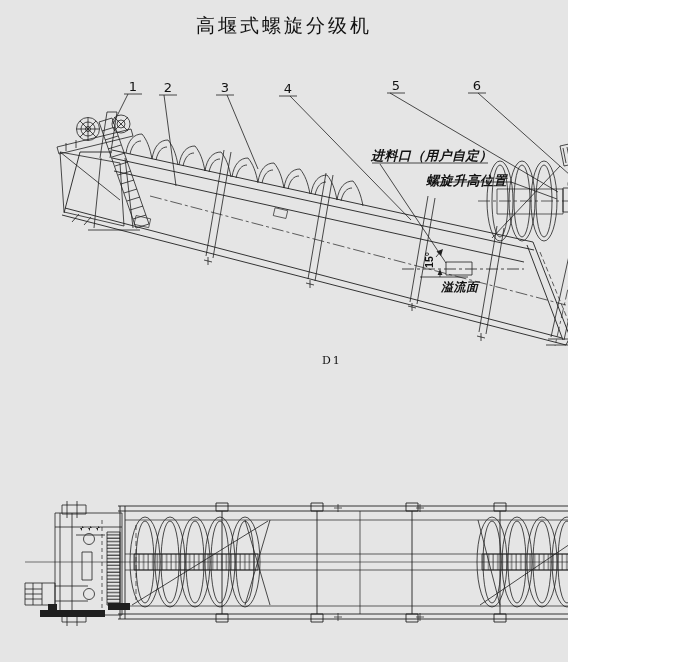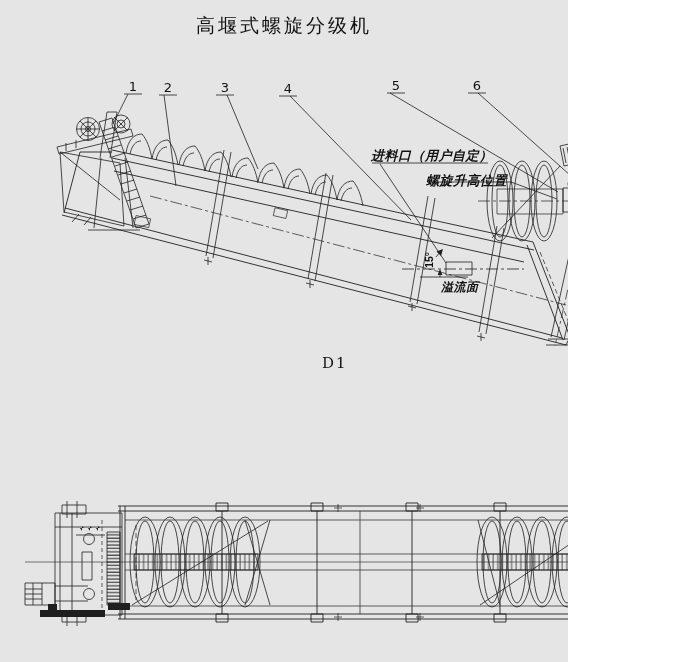--- a/index.html
+++ b/index.html
@@ -6,21 +6,21 @@
   #canvas{position:relative;width:568px;height:662px;background:#e5e5e5;overflow:hidden;
           font-family:"Liberation Sans", sans-serif;color:#1f1f1f;}
   svg{position:absolute;left:0;top:0;}
   svg *{vector-effect:non-scaling-stroke;}
   .line-art{stroke:#1f1f1f;fill:none;stroke-width:.9;}
   .lbl{position:absolute;white-space:nowrap;color:#111;}
   .title{left:0;right:0;top:13px;text-align:center;
          font-family:"DejaVu Serif","Liberation Serif",serif;
          font-size:19px;letter-spacing:3px;}
   .fig{font-family:"DejaVu Serif","Liberation Serif",serif;
-       font-size:15px;letter-spacing:2px;}
+       font-size:11px;letter-spacing:2px;}
   .num{font-family:"DejaVu Sans","Liberation Sans",sans-serif;
        font-size:13px;width:20px;text-align:center;}
   .ann{font-size:13px;font-weight:600;letter-spacing:.5px;font-style:italic;}
   .angle{font-size:10.5px;font-weight:600;transform:rotate(-90deg);transform-origin:center;}
 </style>
 </head>
 <body>
 
 <div id="canvas">
 

